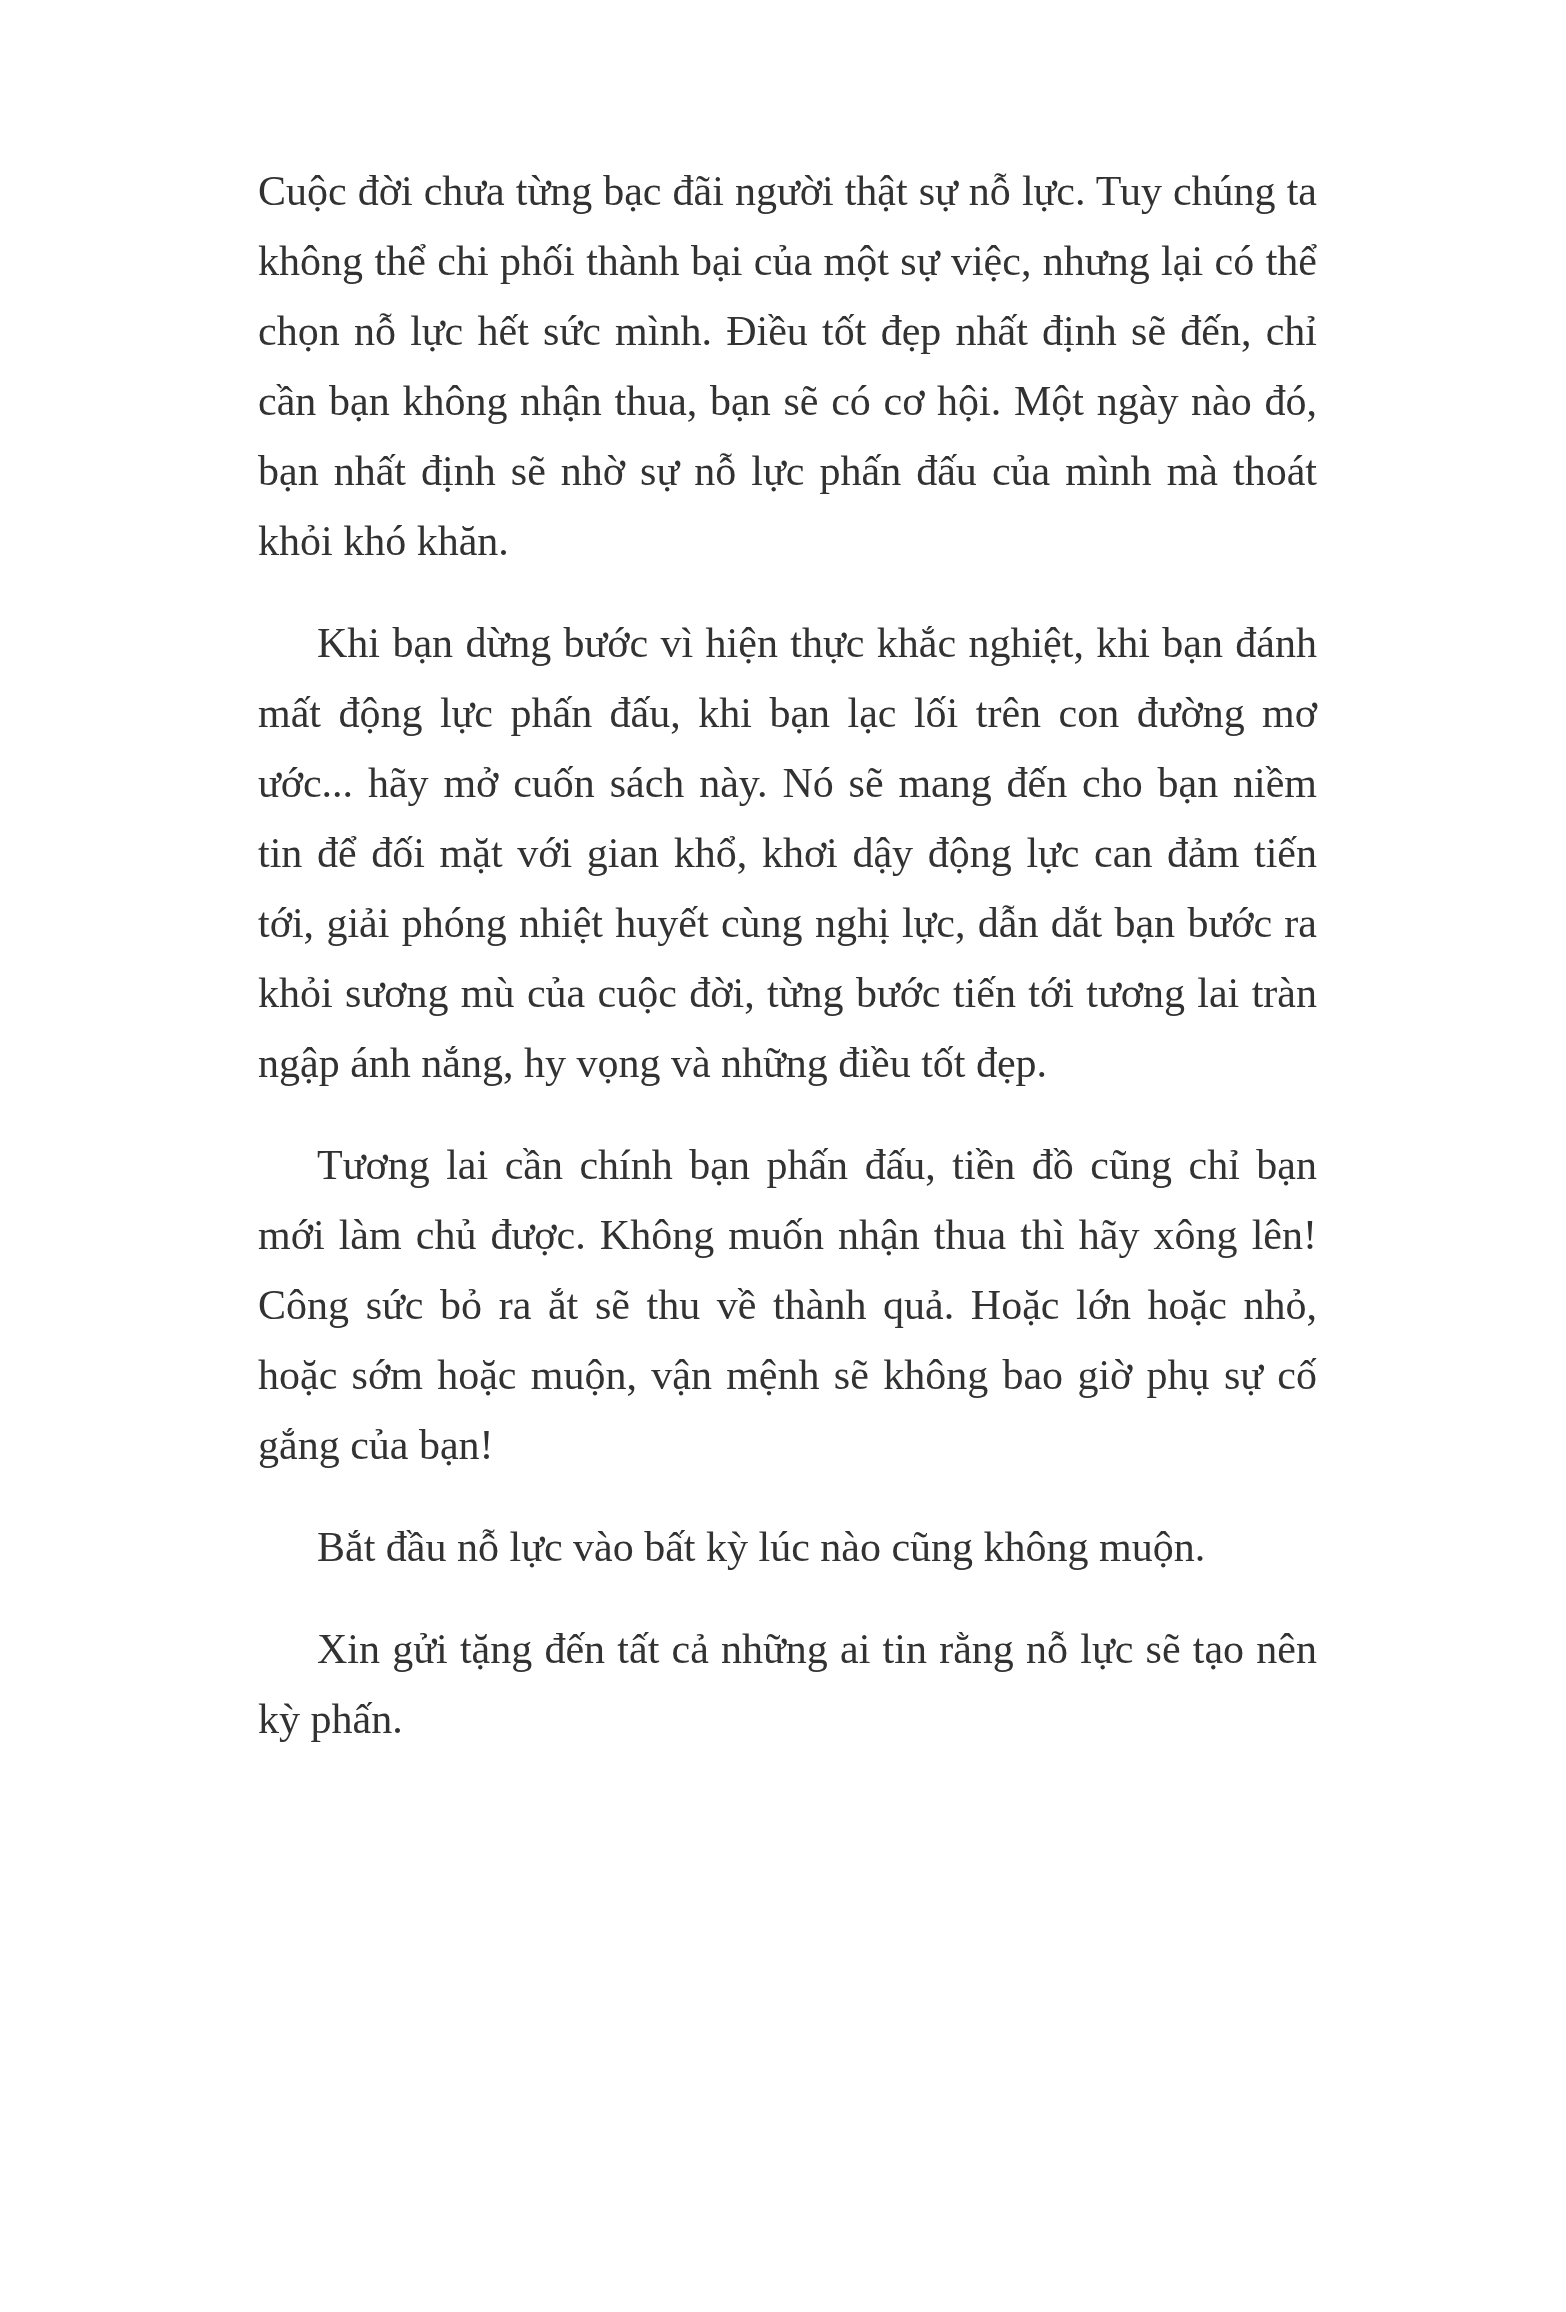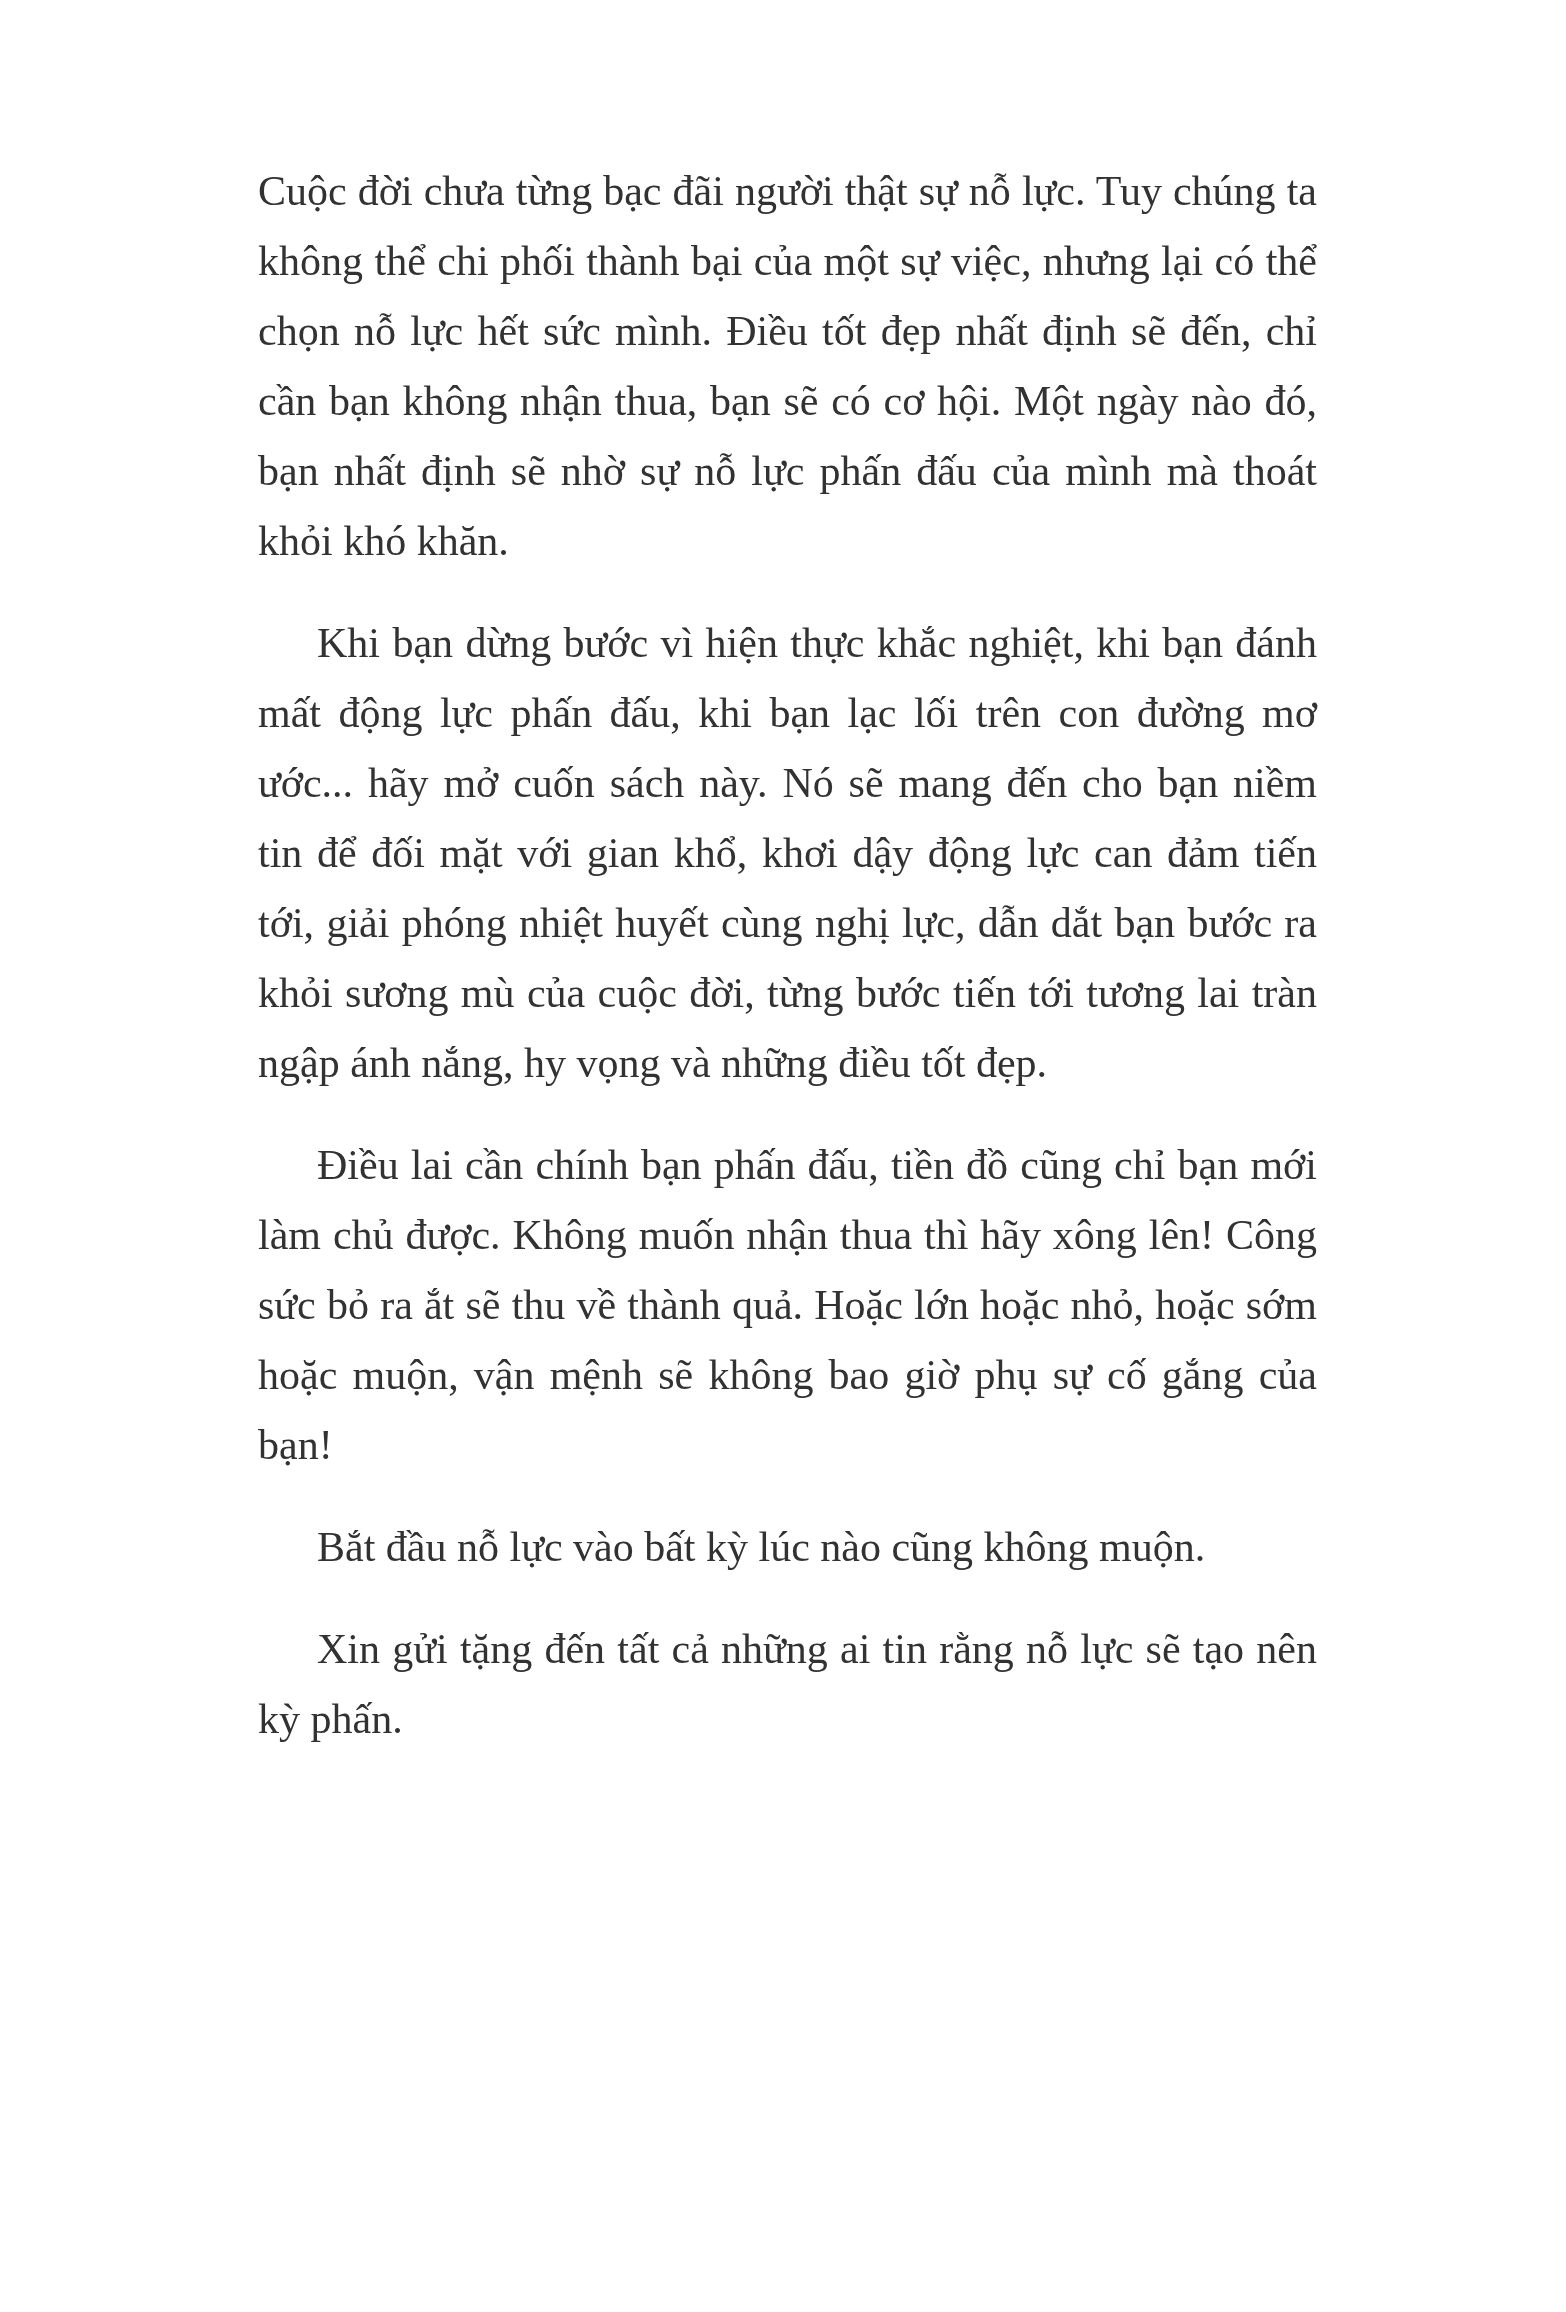--- a/index.html
+++ b/index.html
@@ -56,21 +56,21 @@
   }
 </style>
 </head>
 <body>
 
 <div class="page">
 
   <div class="text-block">
     <p class="para no-indent">Cuộc đời chưa từng bạc đãi người thật sự nỗ lực. Tuy chúng ta không thể chi phối thành bại của một sự việc, nhưng lại có thể chọn nỗ lực hết sức mình. Điều tốt đẹp nhất định sẽ đến, chỉ cần bạn không nhận thua, bạn sẽ có cơ hội. Một ngày nào đó, bạn nhất định sẽ nhờ sự nỗ lực phấn đấu của mình mà thoát khỏi khó khăn.</p>
     <p class="para">Khi bạn dừng bước vì hiện thực khắc nghiệt, khi bạn đánh mất động lực phấn đấu, khi bạn lạc lối trên con đường mơ ước... hãy mở cuốn sách này. Nó sẽ mang đến cho bạn niềm tin để đối mặt với gian khổ, khơi dậy động lực can đảm tiến tới, giải phóng nhiệt huyết cùng nghị lực, dẫn dắt bạn bước ra khỏi sương mù của cuộc đời, từng bước tiến tới tương lai tràn ngập ánh nắng, hy vọng và những điều tốt đẹp.</p>
-    <p class="para">Điều lai cần chính bạn phấn đấu, tiền đồ cũng chỉ bạn mới làm chủ được. Không muốn nhận thua thì hãy xông lên! Công sức bỏ ra ắt sẽ thu về thành quả. Hoặc lớn hoặc nhỏ, hoặc sớm hoặc muộn, vận mệnh sẽ không bao giờ phụ sự cố gắng của bạn!</p>
+    <p class="para">Tương lai cần chính bạn phấn đấu, tiền đồ cũng chỉ bạn mới làm chủ được. Không muốn nhận thua thì hãy xông lên! Công sức bỏ ra ắt sẽ thu về thành quả. Hoặc lớn hoặc nhỏ, hoặc sớm hoặc muộn, vận mệnh sẽ không bao giờ phụ sự cố gắng của bạn!</p>
     <p class="para">Bắt đầu nỗ lực vào bất kỳ lúc nào cũng không muộn.</p>
     <p class="para">Xin gửi tặng đến tất cả những ai tin rằng nỗ lực sẽ tạo nên kỳ phấn.</p>
   </div>
 
   <div class="footer">
     <span class="footer-title">Mọi nỗ lực không bao giờ là muộn</span>
     <span class="page-number">9</span>
   </div>
 
 </div>

